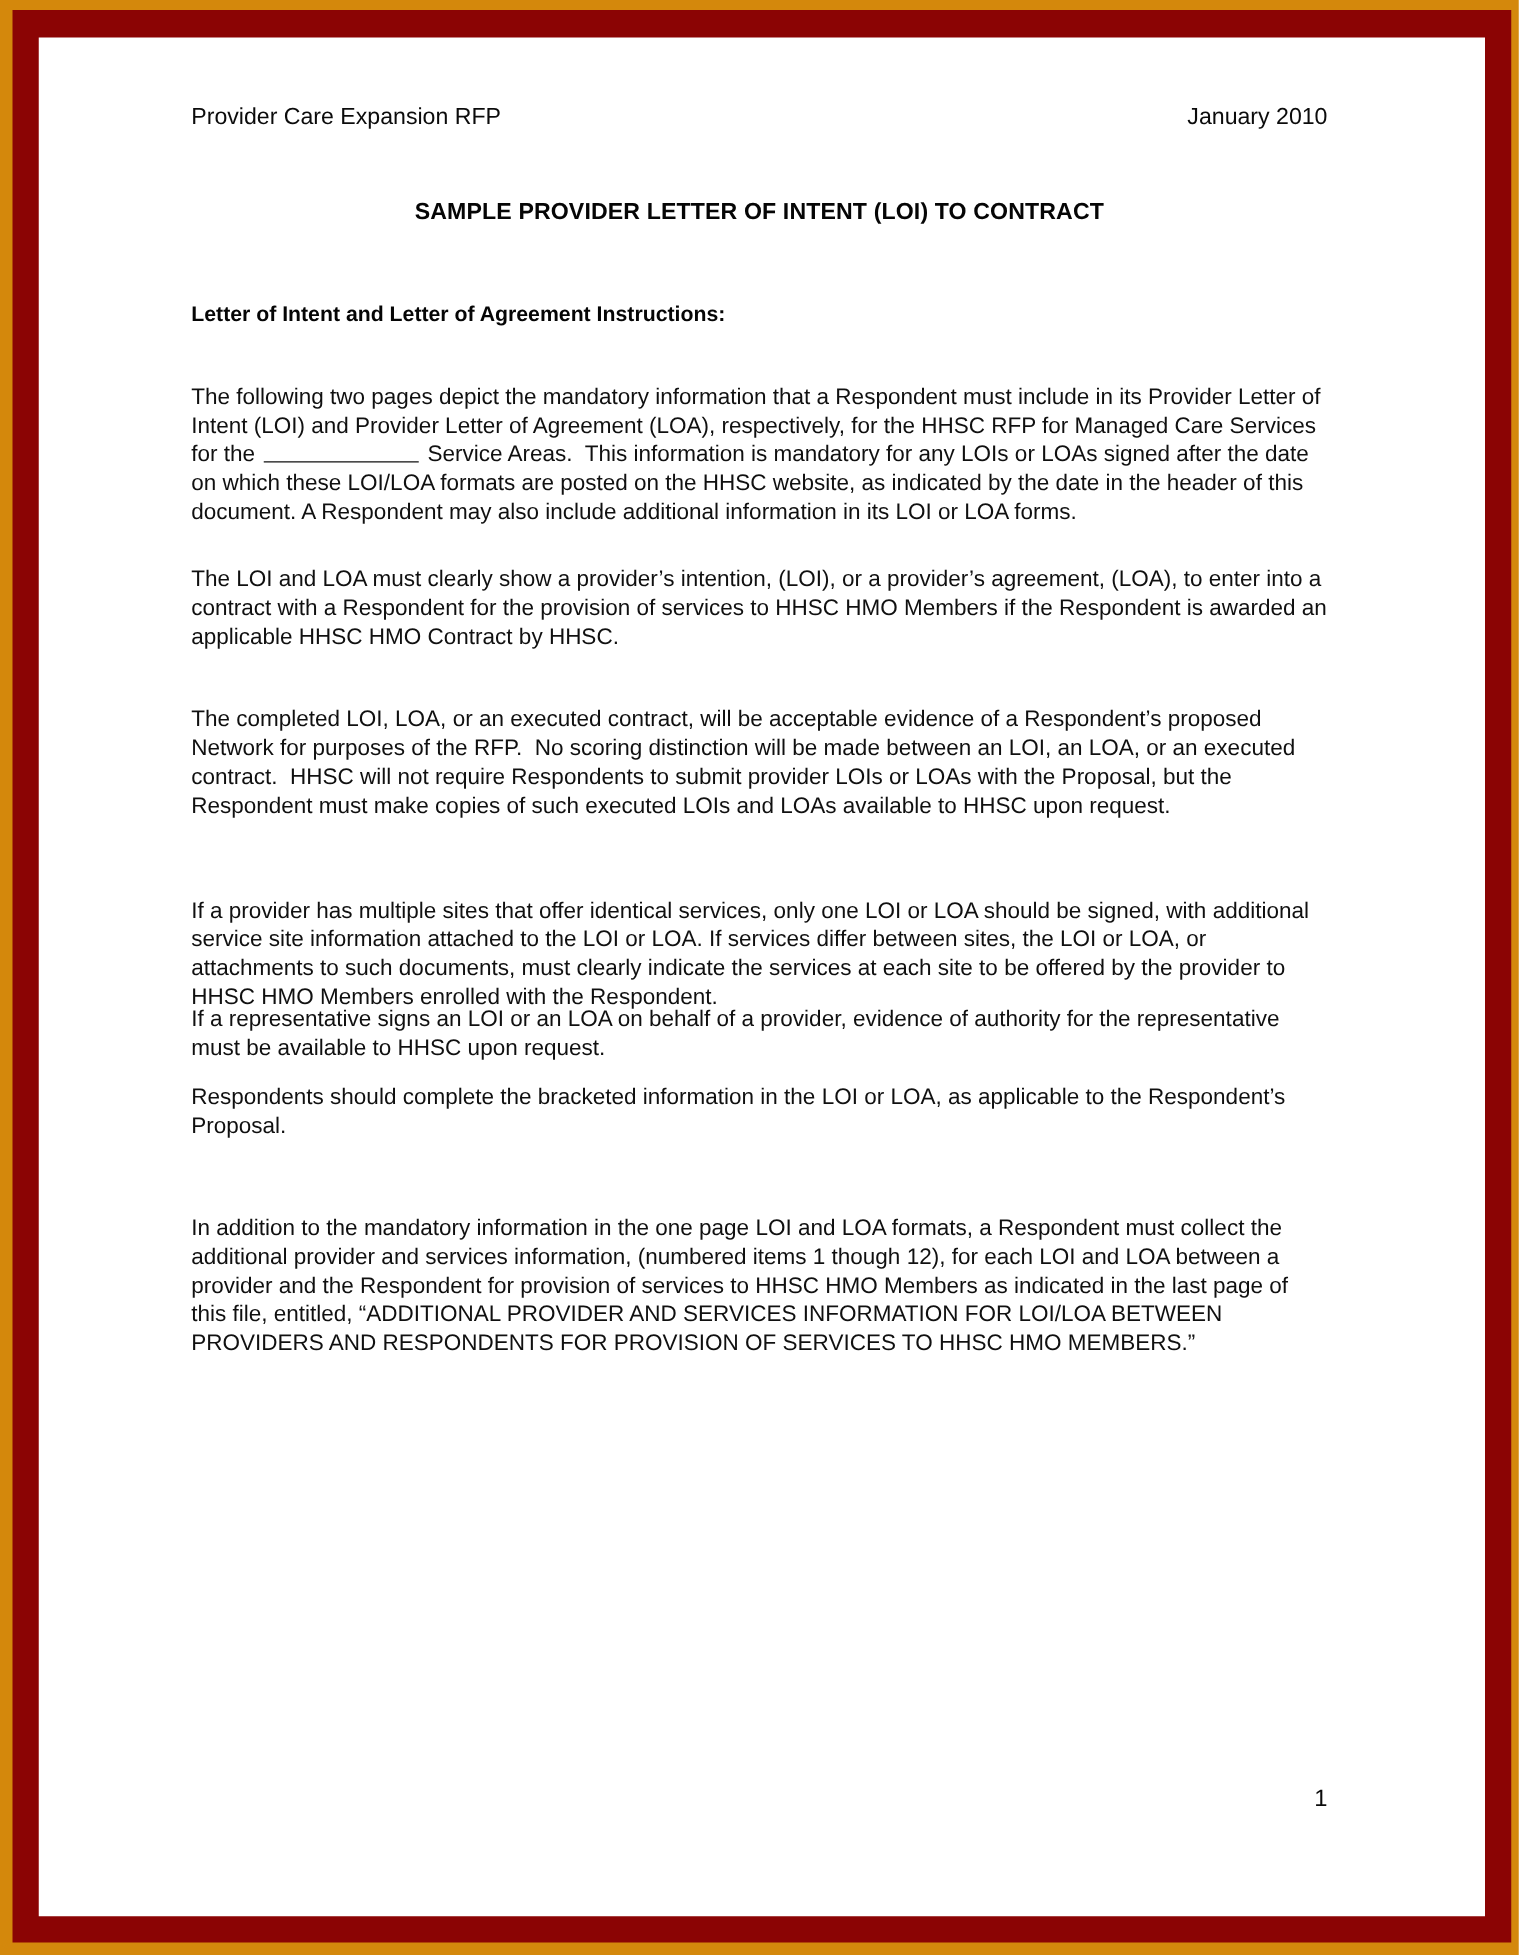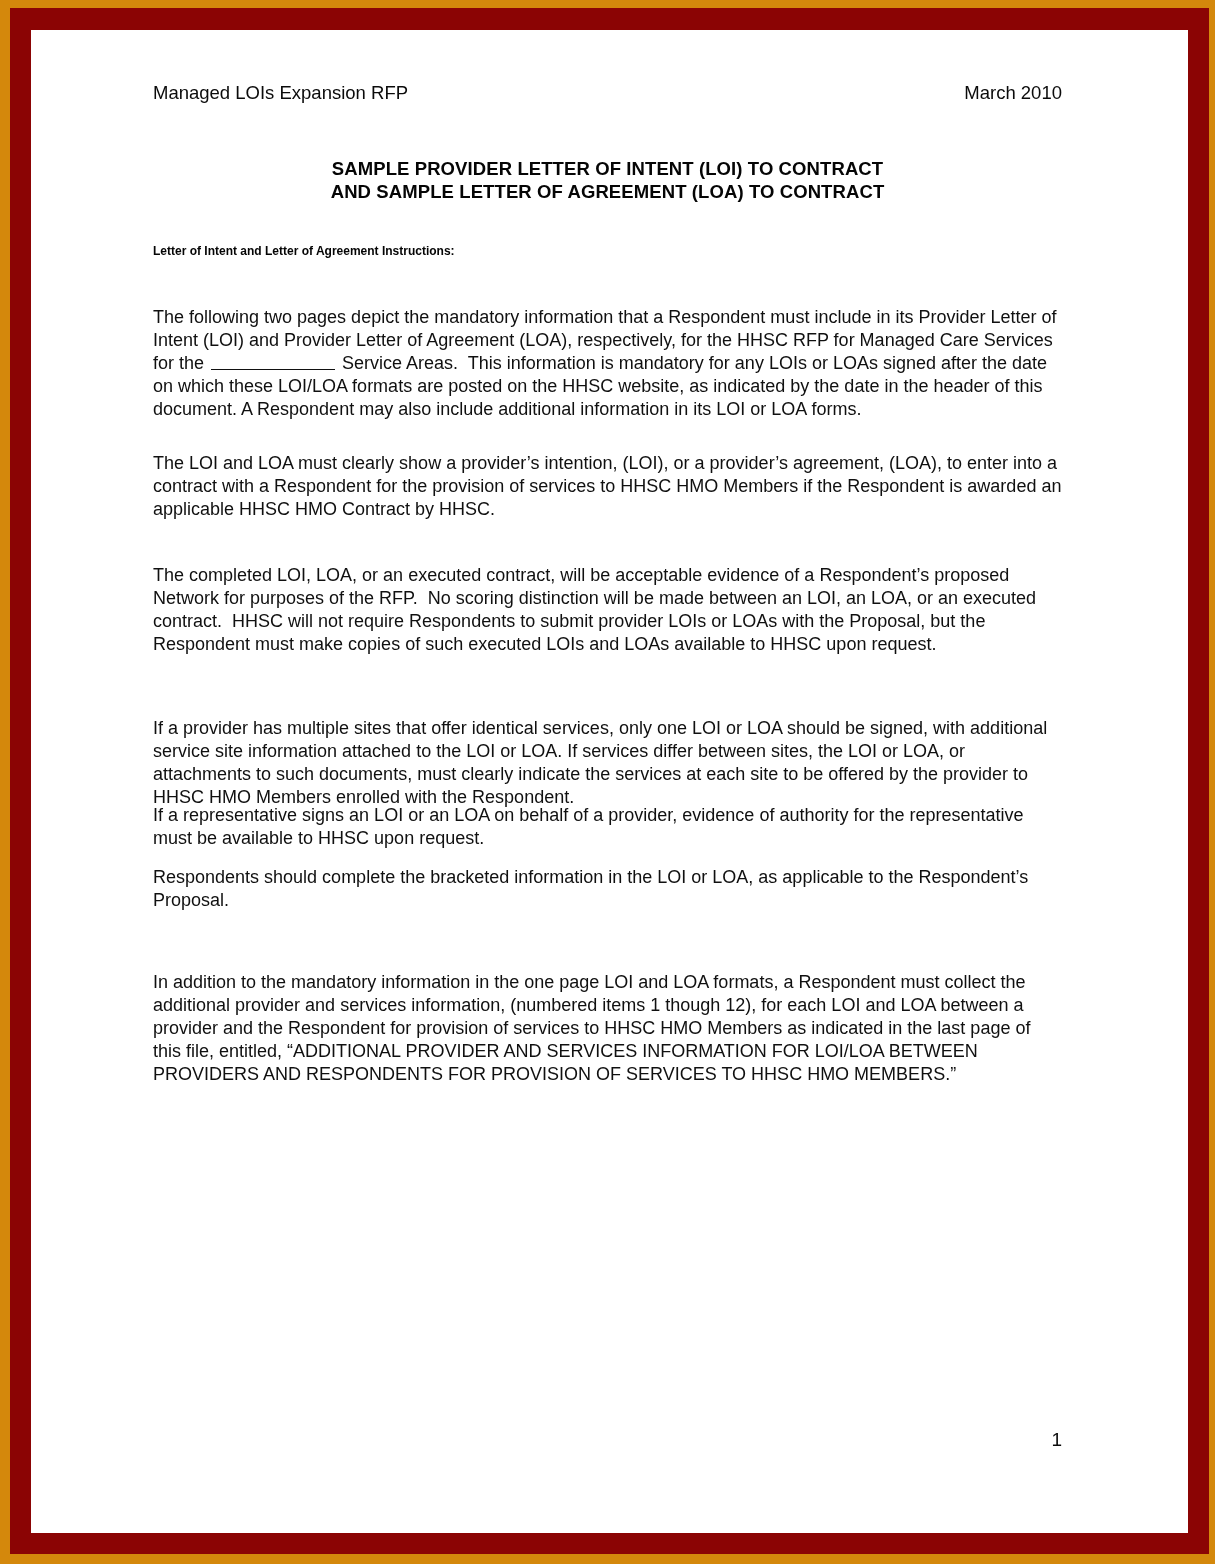--- a/index.html
+++ b/index.html
@@ -78,21 +78,21 @@
     letter-spacing: 0.1px;
     color: #050505;
   }
   .doc-title .title-line { display: block; white-space: nowrap; }
 
   .section-heading {
     position: absolute;
     left: 0;
     top: 240px;
     width: 909px;
-    font-size: 12px;
+    font-size: 17px;
     font-weight: bold;
     line-height: 23px;
     color: #050505;
   }
 
   .prose {
     position: absolute;
     left: 0;
     width: 909px;
     font-size: 18px;
@@ -134,27 +134,26 @@
 <body>
 
 <div class="page-frame">
   <div class="frame-inner-band"></div>
   <div class="page-sheet"></div>
 </div>
 
 <div class="doc-body">
 
   <div class="running-head">
-    <span class="rh-left">Managed LOIs Expansion RFP</span>
-    <span class="rh-right">March 2010</span>
+    <span class="rh-left">Provider Care Expansion RFP</span>
+    <span class="rh-right">January 2010</span>
   </div>
 
   <div class="doc-title">
     <span class="title-line">SAMPLE PROVIDER LETTER OF INTENT (LOI) TO CONTRACT</span>
-    <span class="title-line">AND SAMPLE LETTER OF AGREEMENT (LOA) TO CONTRACT</span>
   </div>
 
   <div class="section-heading">Letter of Intent and Letter of Agreement Instructions:</div>
 
   <p class="prose p-1"><span>The following two pages depict the mandatory information that a Respondent must include in its Provider Letter of Intent (LOI) and Provider Letter of Agreement (LOA), respectively, for the HHSC RFP for Managed Care Services for the </span><span class="blank-rule"></span><span> Service Areas.  This information is mandatory for any LOIs or LOAs signed after the date on which these LOI/LOA formats are posted on the HHSC website, as indicated by the date in the header of this document. A Respondent may also include additional information in its LOI or LOA forms.</span></p>
 
   <p class="prose p-2">The LOI and LOA must clearly show a provider’s intention, (LOI), or a provider’s agreement, (LOA), to enter into a contract with a Respondent for the provision of services to HHSC HMO Members if the Respondent is awarded an applicable HHSC HMO Contract by HHSC.</p>
 
   <p class="prose p-3">The completed LOI, LOA, or an executed contract, will be acceptable evidence of a Respondent’s proposed Network for purposes of the RFP.  No scoring distinction will be made between an LOI, an LOA, or an executed contract.  HHSC will not require Respondents to submit provider LOIs or LOAs with the Proposal, but the Respondent must make copies of such executed LOIs and LOAs available to HHSC upon request.</p>
 

